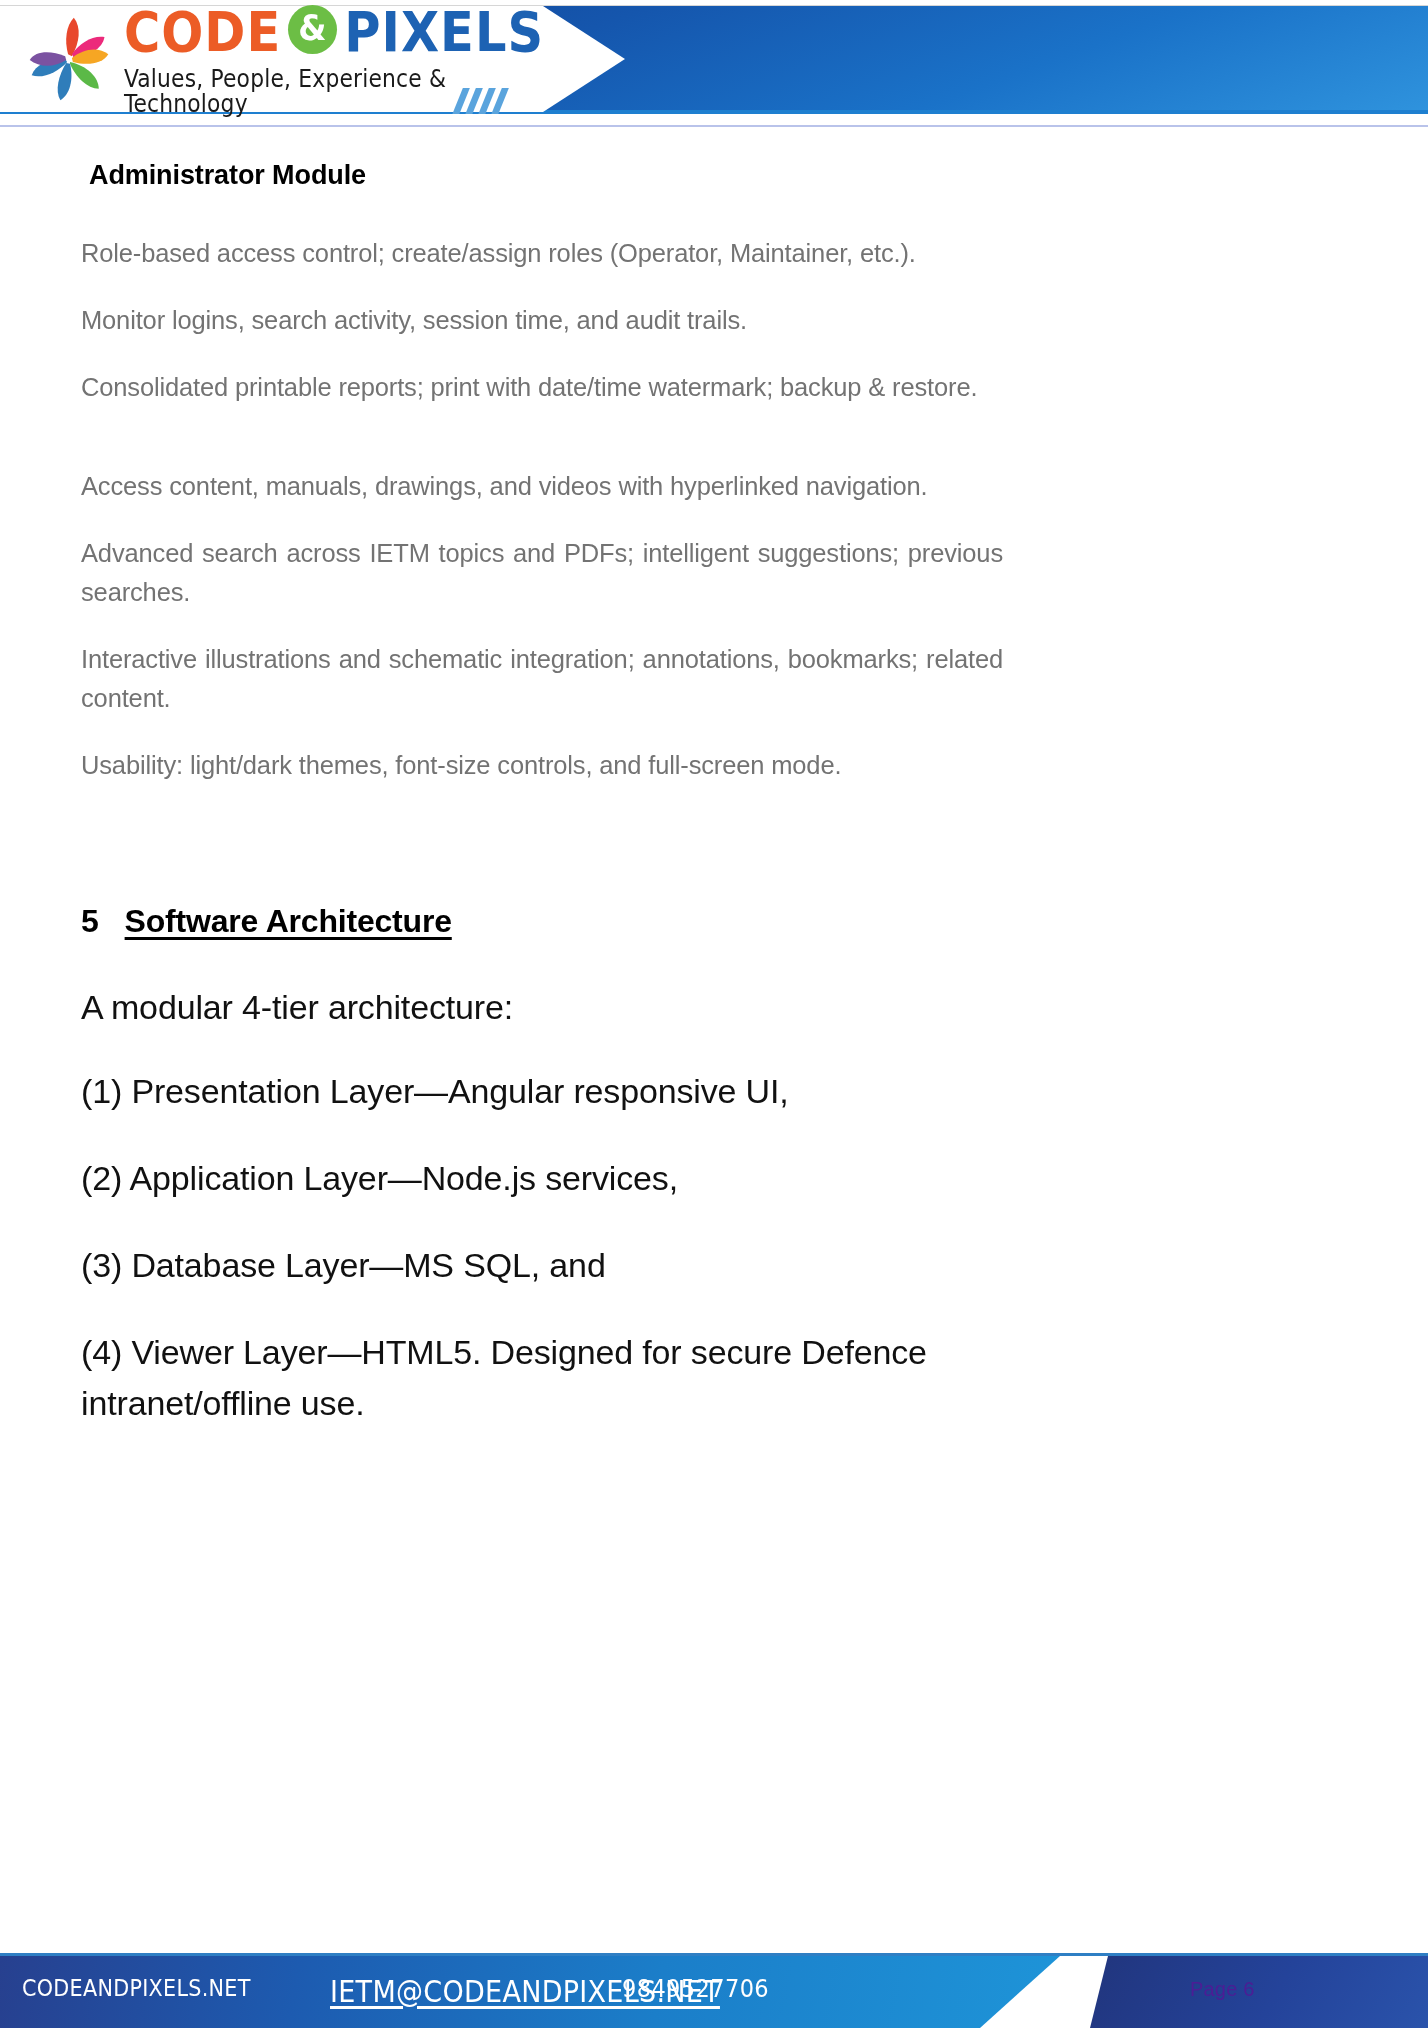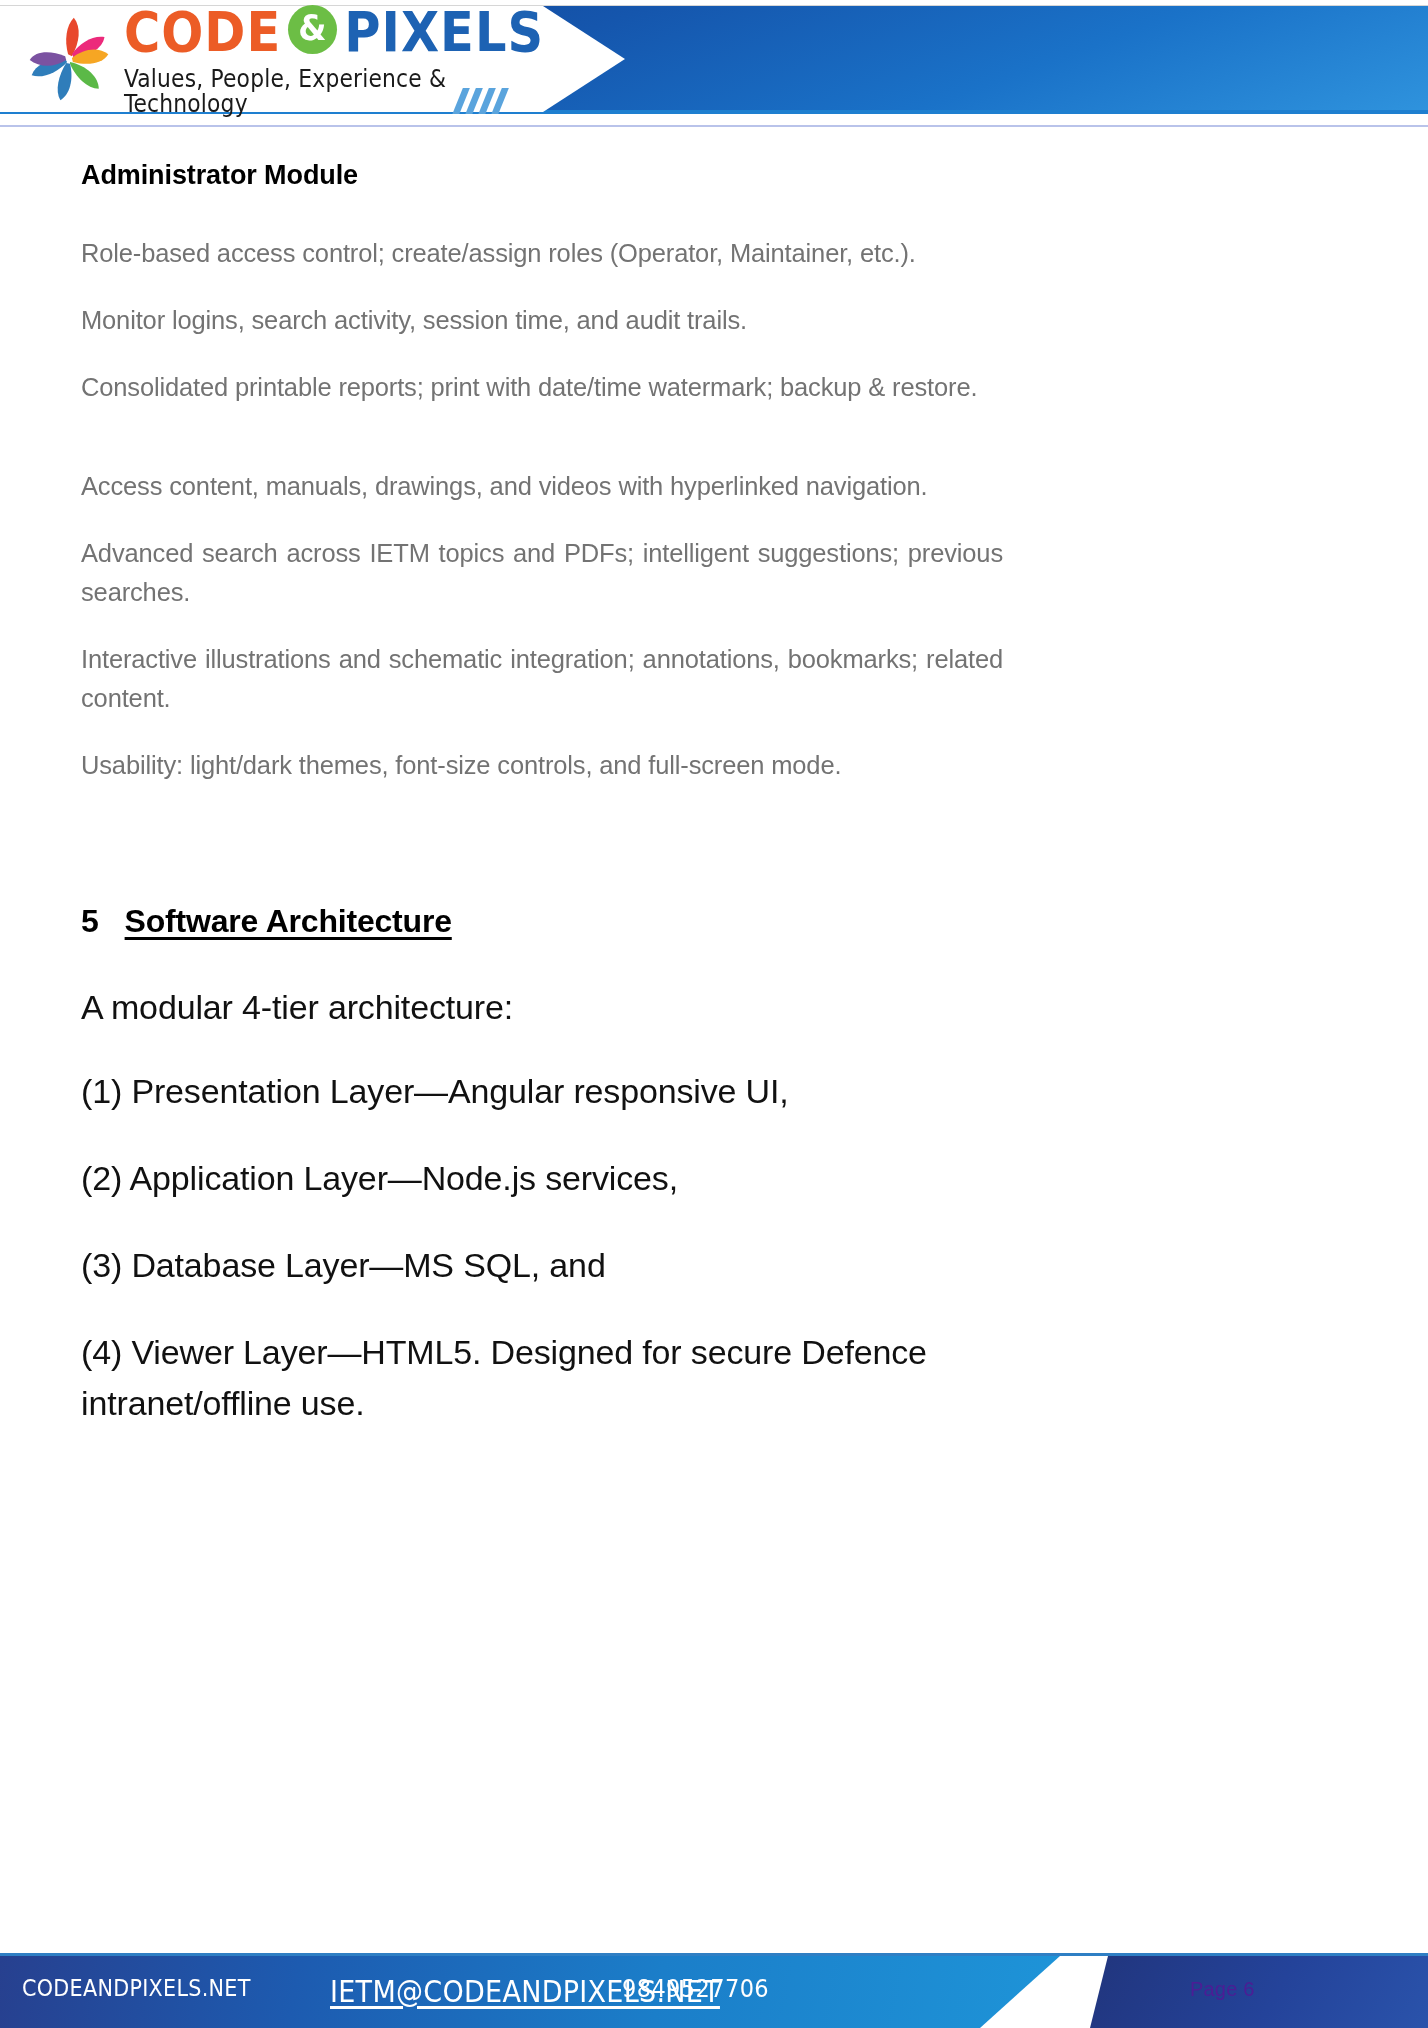--- a/index.html
+++ b/index.html
@@ -144,21 +144,21 @@
   .content {
     position: absolute;
     left: 81px;
     top: 160px;
     width: 922px;
   }
   h2.section-sub {
     font-size: 27px;
     font-weight: 700;
     color: #000000;
-    margin: 0 0 43px 0;
+    margin: 0 0 43px 8px;
     letter-spacing: -0.1px;
   }
   p.body {
     font-size: 25.5px;
     line-height: 1.53;
     color: #737373;
     margin: 0 0 28px 0;
     letter-spacing: -0.15px;
   }
   p.body.justify { text-align: justify; }

